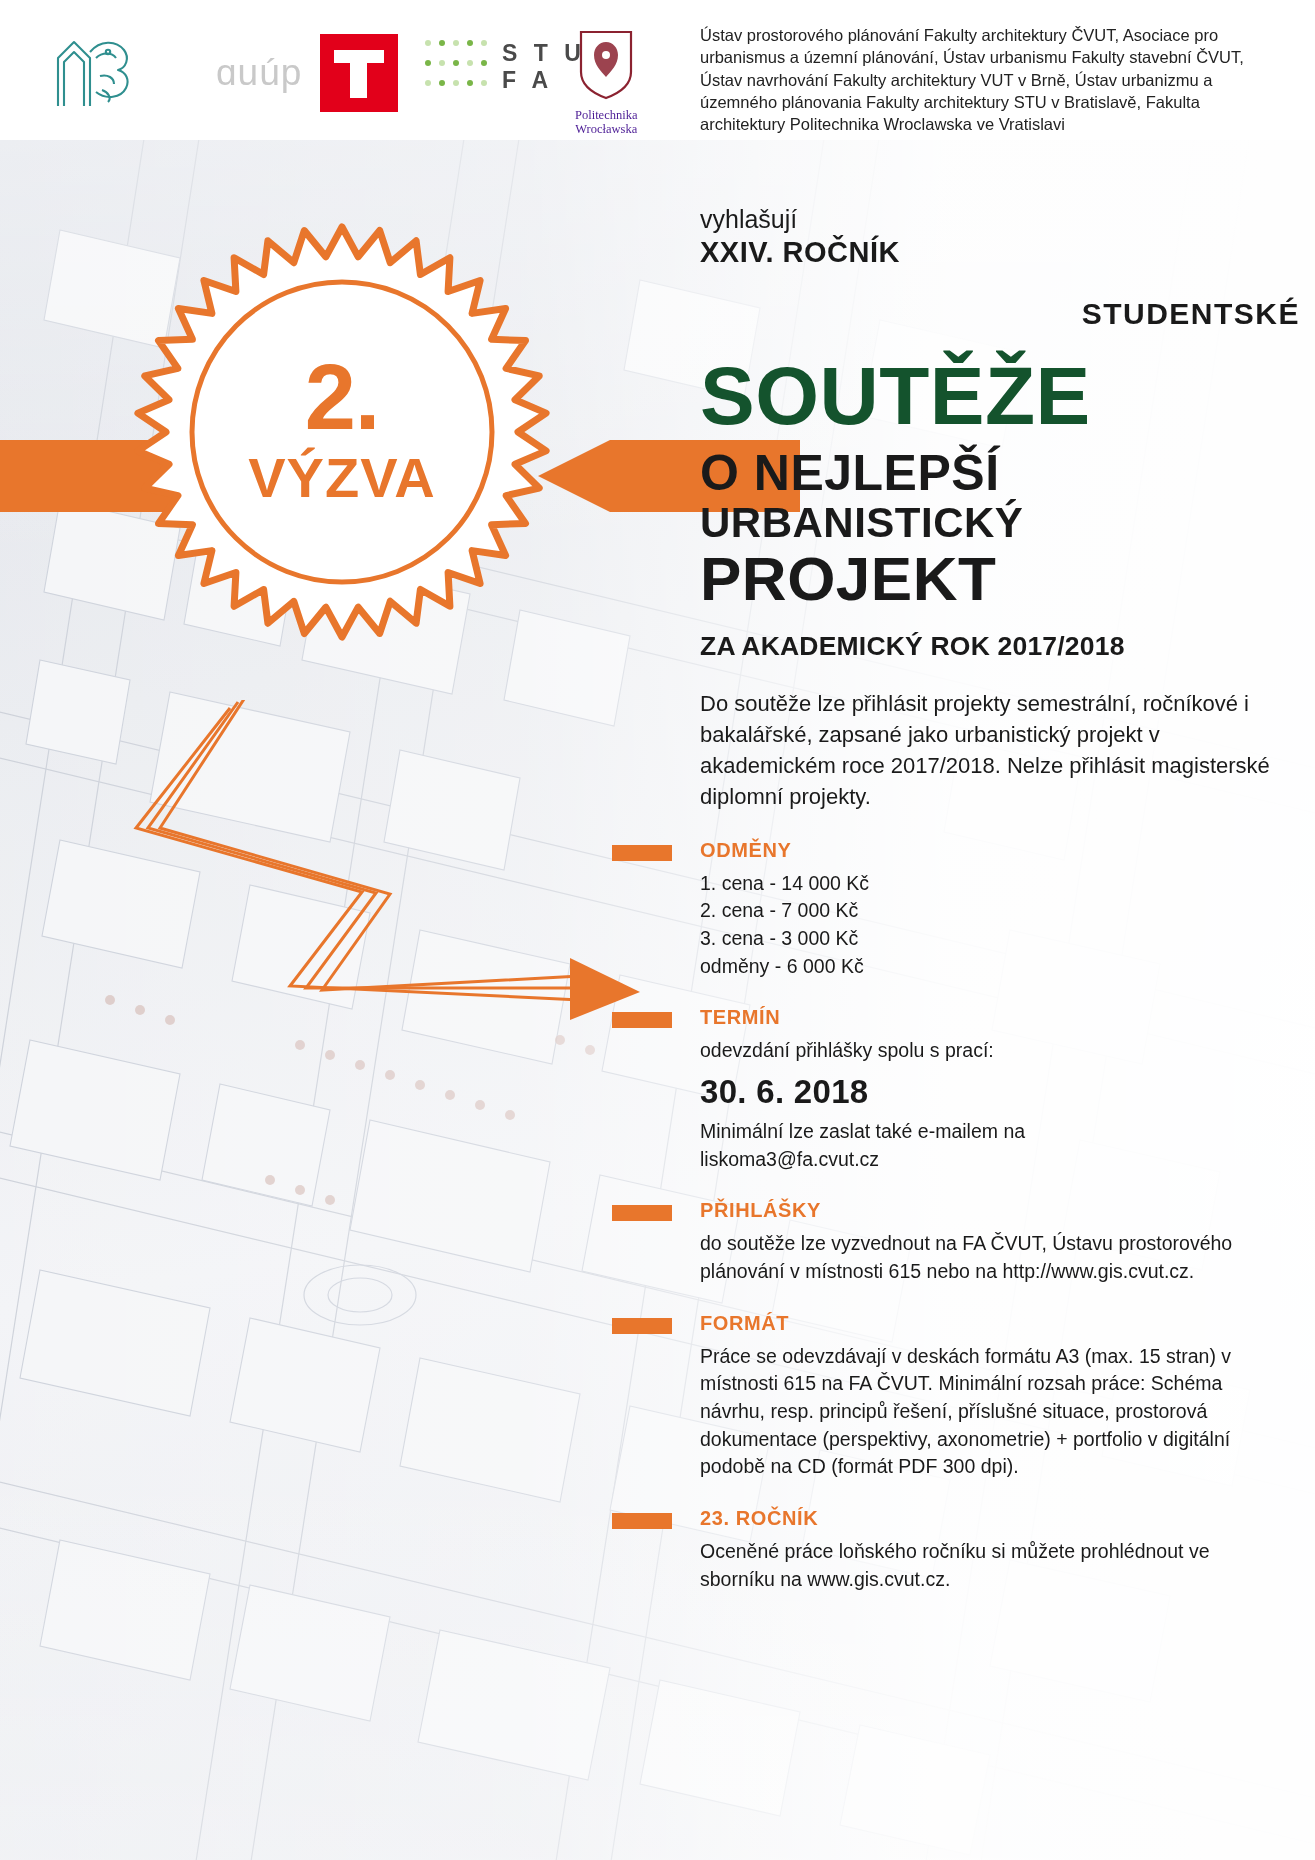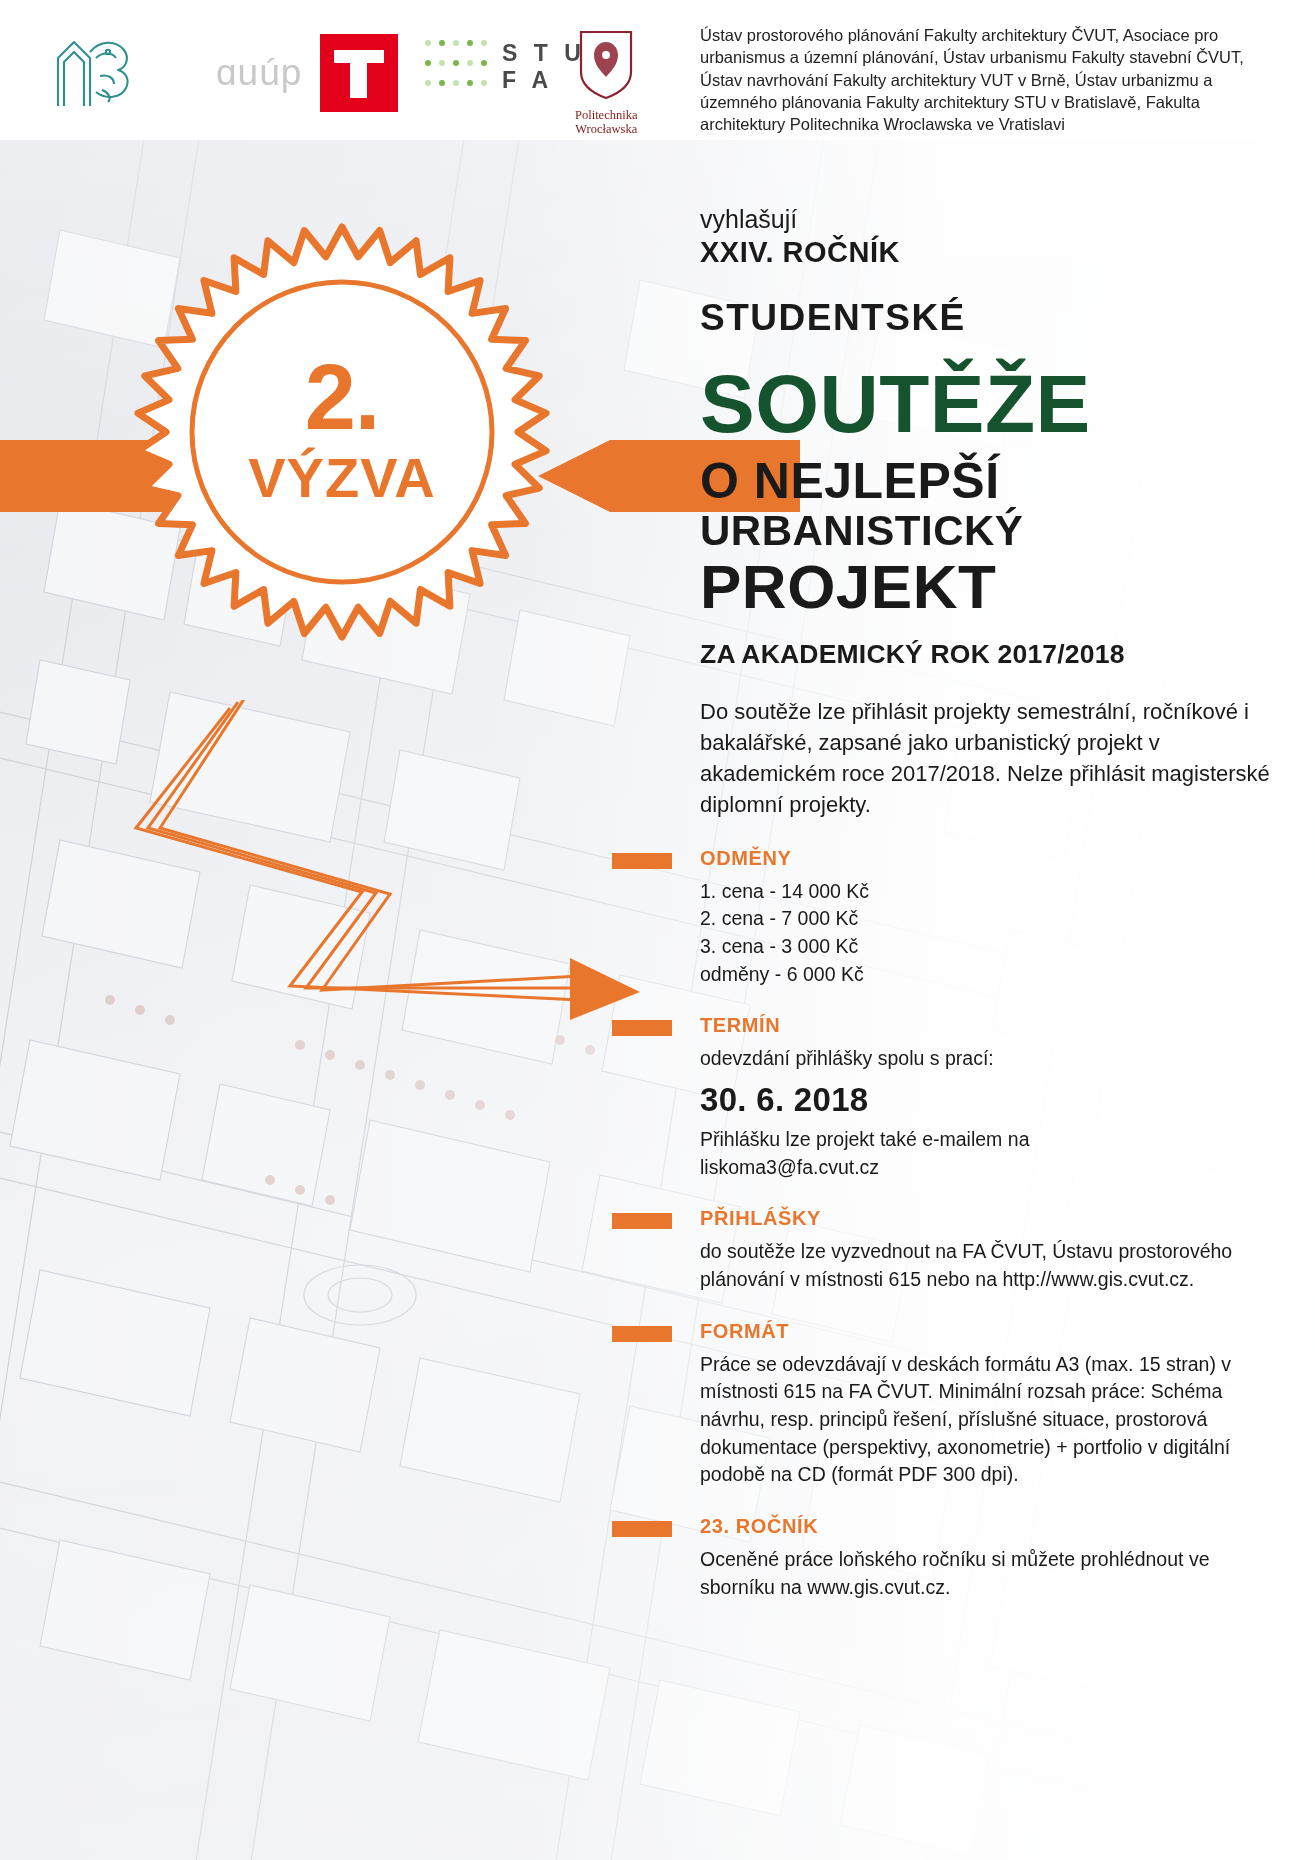--- a/index.html
+++ b/index.html
@@ -38,21 +38,21 @@
     display: block;
   }
   .logo-cvut { left: 14px; top: 12px; }
   .logo-auup { left: 186px; top: 36px; }
   .logo-vut  { left: 290px; top: 18px; }
   .logo-stu  { left: 395px; top: 24px; }
   .logo-wroc { left: 545px; top: 12px; text-align: center; }
   .logo-wroc .wroc-text {
     font-size: 12.5px;
     line-height: 1.15;
-    color: #7f1d1d;
+    color: #4c1d95;
     margin-top: 2px;
     font-family: "Liberation Serif", serif;
   }
   .auup-text {
     font-size: 37px;
     letter-spacing: 1px;
     color: #c9c9c9;
     font-family: "Liberation Sans", sans-serif;
     font-weight: 400;
   }
@@ -183,22 +183,23 @@
   .right-col {
     position: absolute;
     left: 700px; top: 205px;
     width: 600px;
     z-index: 30;
     color: #1a1a1a;
   }
   .t-vyhlasuji { font-size: 25px; line-height: 1.15; }
   .t-rocnik { font-size: 29px; font-weight: bold; letter-spacing: 0.5px; margin-top: 2px; }
   .t-studentske {
-    font-size: 37px; font-weight: bold; letter-spacing: 1.5px;
+    font-size: 30px; font-weight: bold; letter-spacing: 1.5px;
     margin-top: 28px;
+    text-align: right;
   }
   .t-souteze {
     font-size: 82px; font-weight: bold; letter-spacing: 0.5px;
     color: #14532d; line-height: 1.0; margin-top: 24px;
   }
   .t-onejlepsi {
     font-size: 50px; font-weight: bold; letter-spacing: 0.5px;
     line-height: 1.05; margin-top: 10px;
   }
   .t-urbanisticky {
@@ -444,21 +445,21 @@
         <span class="line">odměny - 6 000 Kč</span>
       </div>
     </div>
 
     <div class="section">
       <span class="dash"></span>
       <div class="sec-title">TERMÍN</div>
       <div class="sec-body">
         <span class="line">odevzdání přihlášky spolu s prací:</span>
         <div class="big-date">30. 6. 2018</div>
-        <span class="line">Přihlášku lze projekt také e-mailem na</span>
+        <span class="line">Minimální lze zaslat také e-mailem na</span>
         <span class="line">liskoma3@fa.cvut.cz</span>
       </div>
     </div>
 
     <div class="section">
       <span class="dash"></span>
       <div class="sec-title">PŘIHLÁŠKY</div>
       <div class="sec-body">do soutěže lze vyzvednout na FA ČVUT, Ústavu prostorového plánování v místnosti 615 nebo na http://www.gis.cvut.cz.</div>
     </div>
 

